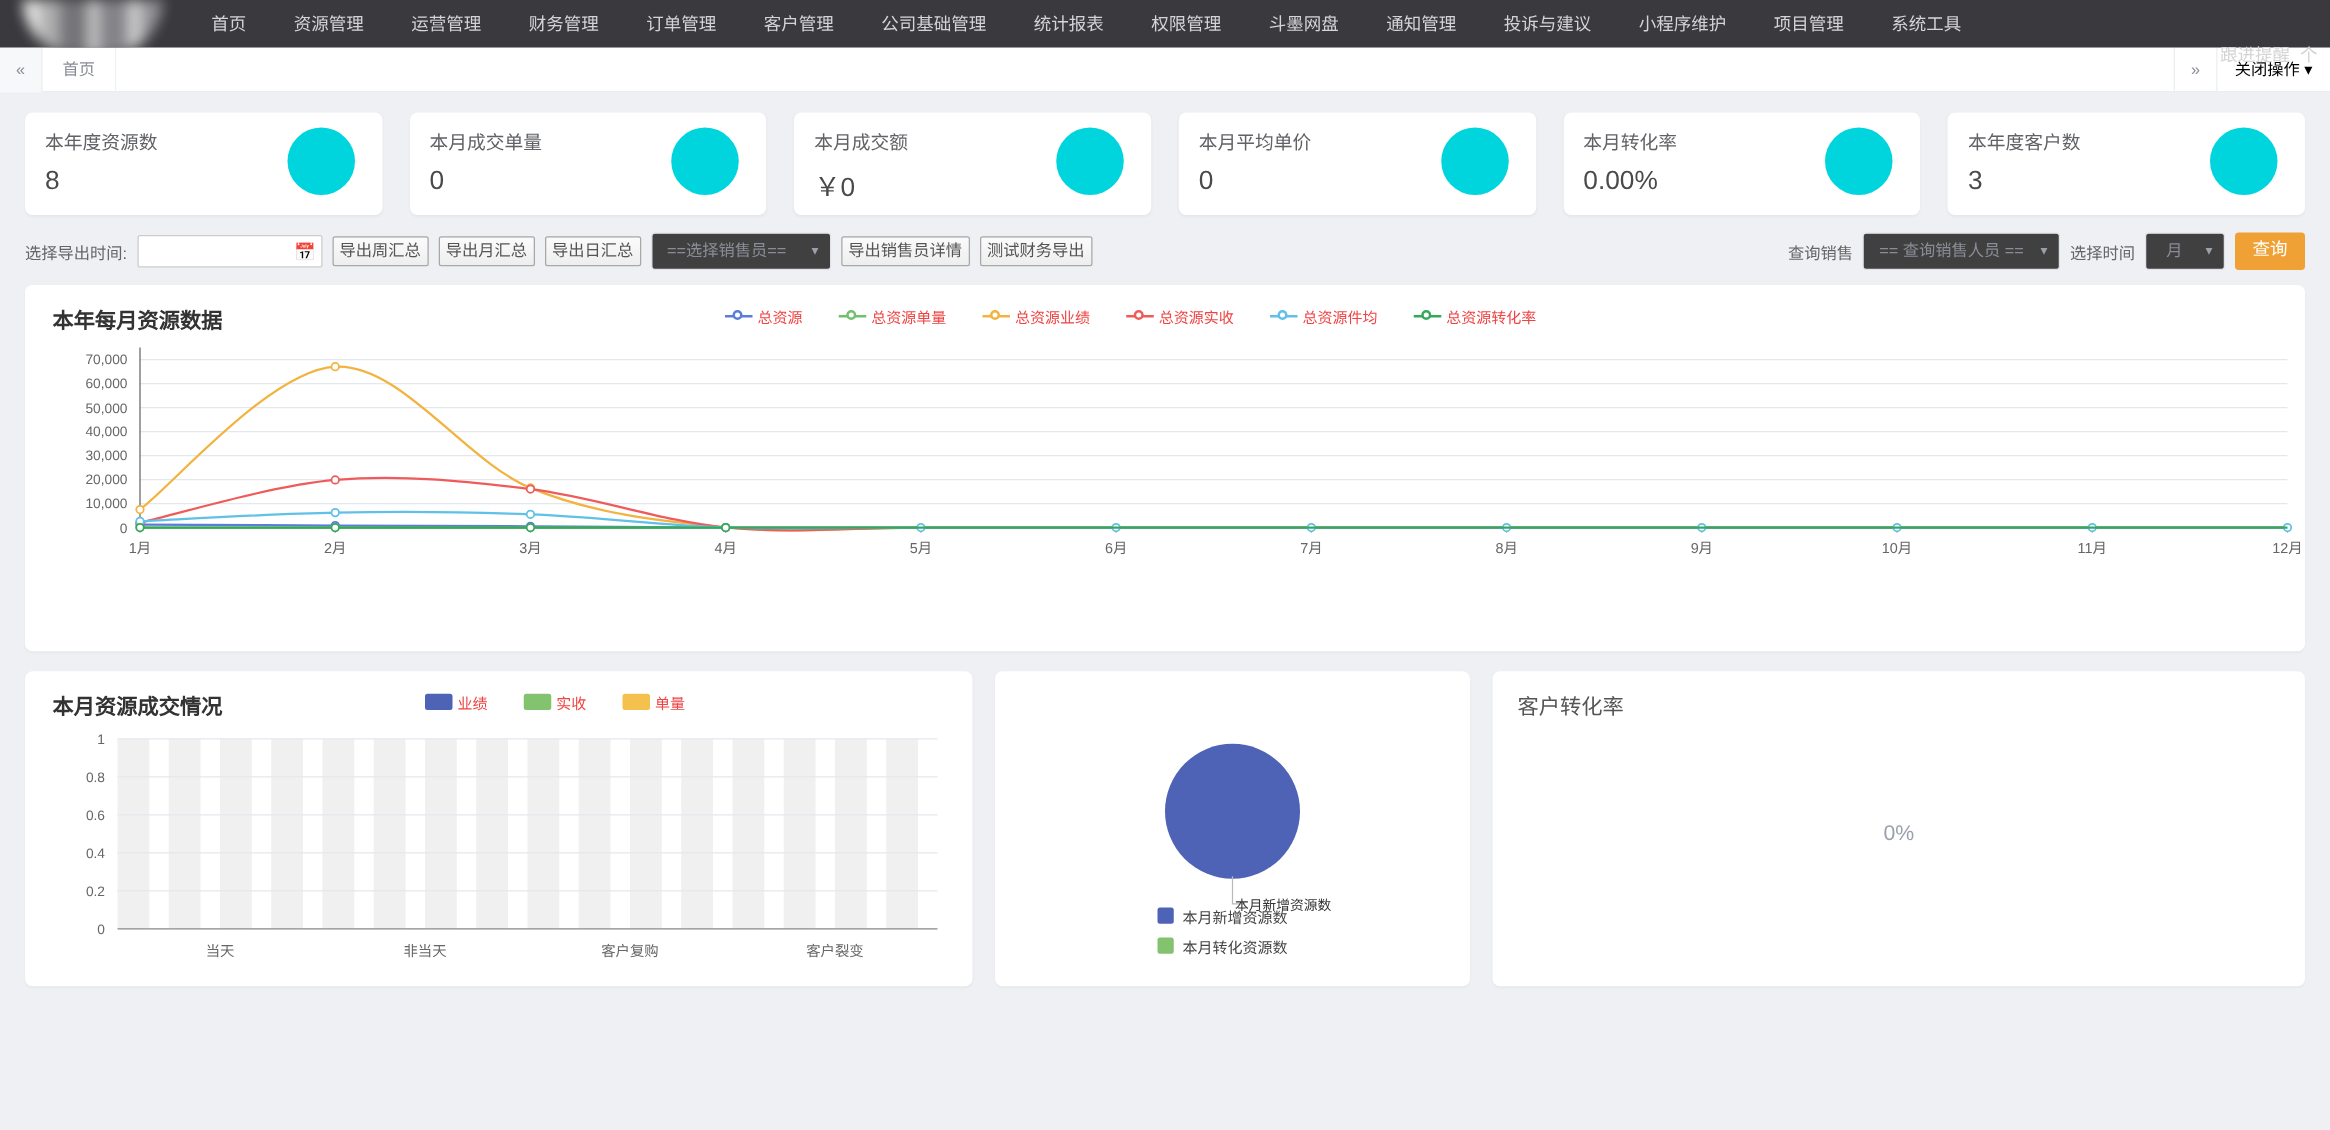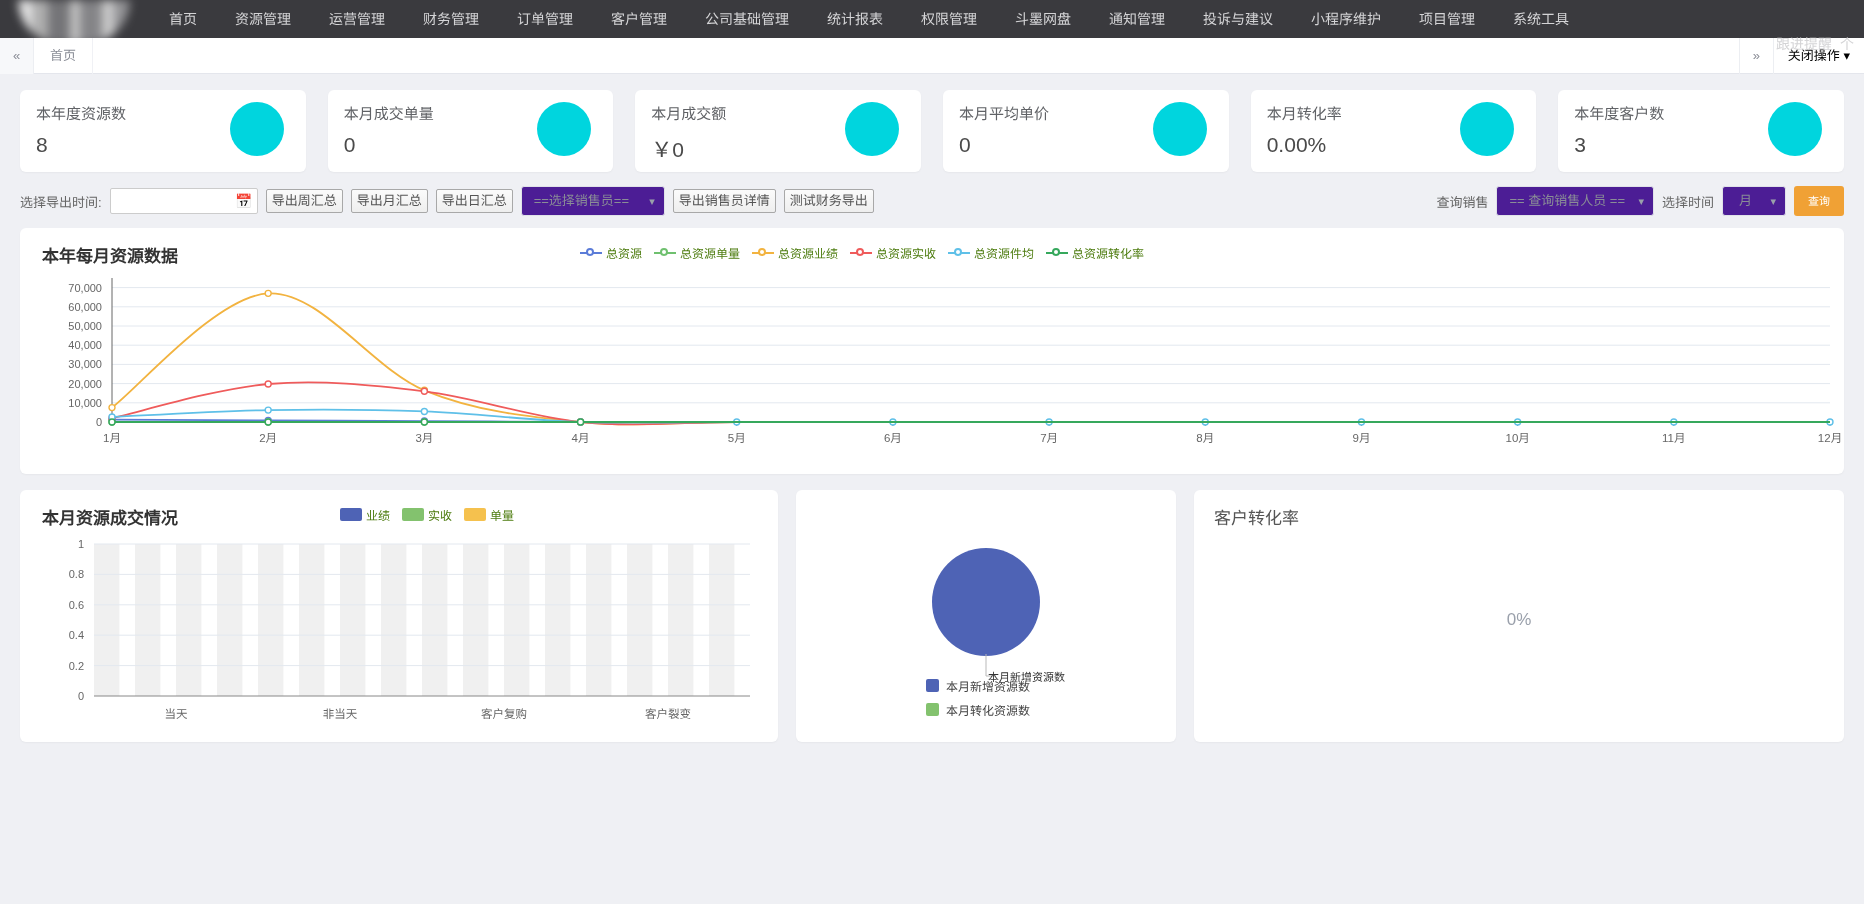--- a/index.html
+++ b/index.html
@@ -174,21 +174,21 @@
     color: #555;
     padding: 0 5px;
     cursor: pointer;
     line-height: 22px;
   }
   .tb-select {
     height: 30px;
     min-width: 140px;
     border: 1px solid #e0e2e8;
     border-radius: 3px;
-    background: #4c1d95;
+    background: #404040;
     font-size: 13px;
     color: #8a8d96;
     padding: 0 28px 0 12px;
     line-height: 28px;
     position: relative;
     cursor: pointer;
   }
   .tb-select .caret {
     position: absolute; right: 9px; top: 0;
     line-height: 28px; color: #9aa0ab; font-size: 11px;
@@ -196,54 +196,55 @@
   .tb-select.sel-wide { min-width: 144px; }
   .tb-spacer { flex: 1 1 auto; }
   .tb-select.small { min-width: 64px; padding-left: 16px; }
   .btn-primary {
     height: 30px;
     background: #f0a135;
     color: #fff;
     border: none;
     border-radius: 3px;
     padding: 0 14px;
-    font-size: 11px;
+    font-size: 14px;
     line-height: 30px;
     cursor: pointer;
     white-space: nowrap;
+    font-family: Liberation Serif, serif;
   }
 
   
   .panel {
     background: #fff;
     border-radius: 6px;
     box-shadow: 0 1px 2px rgba(0,0,0,.04);
   }
   .mainchart-wrap { padding: 0 20px; }
   .panel-title {
     font-size: 17px;
     font-weight: bold;
     color: #333;
     position: absolute;
     left: 22px; top: 14px;
   }
 
   .chart-panel {
     position: relative;
-    height: 246px;
+    height: 293px;
     overflow: hidden;
   }
   .legend {
     position: absolute;
     top: 16px;
     display: flex;
-    gap: 12px;
+    gap: 29px;
     align-items: flex-end;
     font-size: 12px;
-    color: #4d7c0f;
+    color: #ef4444;
   }
   .legend.main { left: 560px; }
   .lg-item { display: flex; align-items: center; gap: 4px; white-space: nowrap; }
   .lg-mark {
     width: 22px; height: 10px; position: relative;
   }
   .lg-mark .line {
     position: absolute; top: 4px; left: 0; width: 22px; height: 2px;
   }
   .lg-mark .ring {

